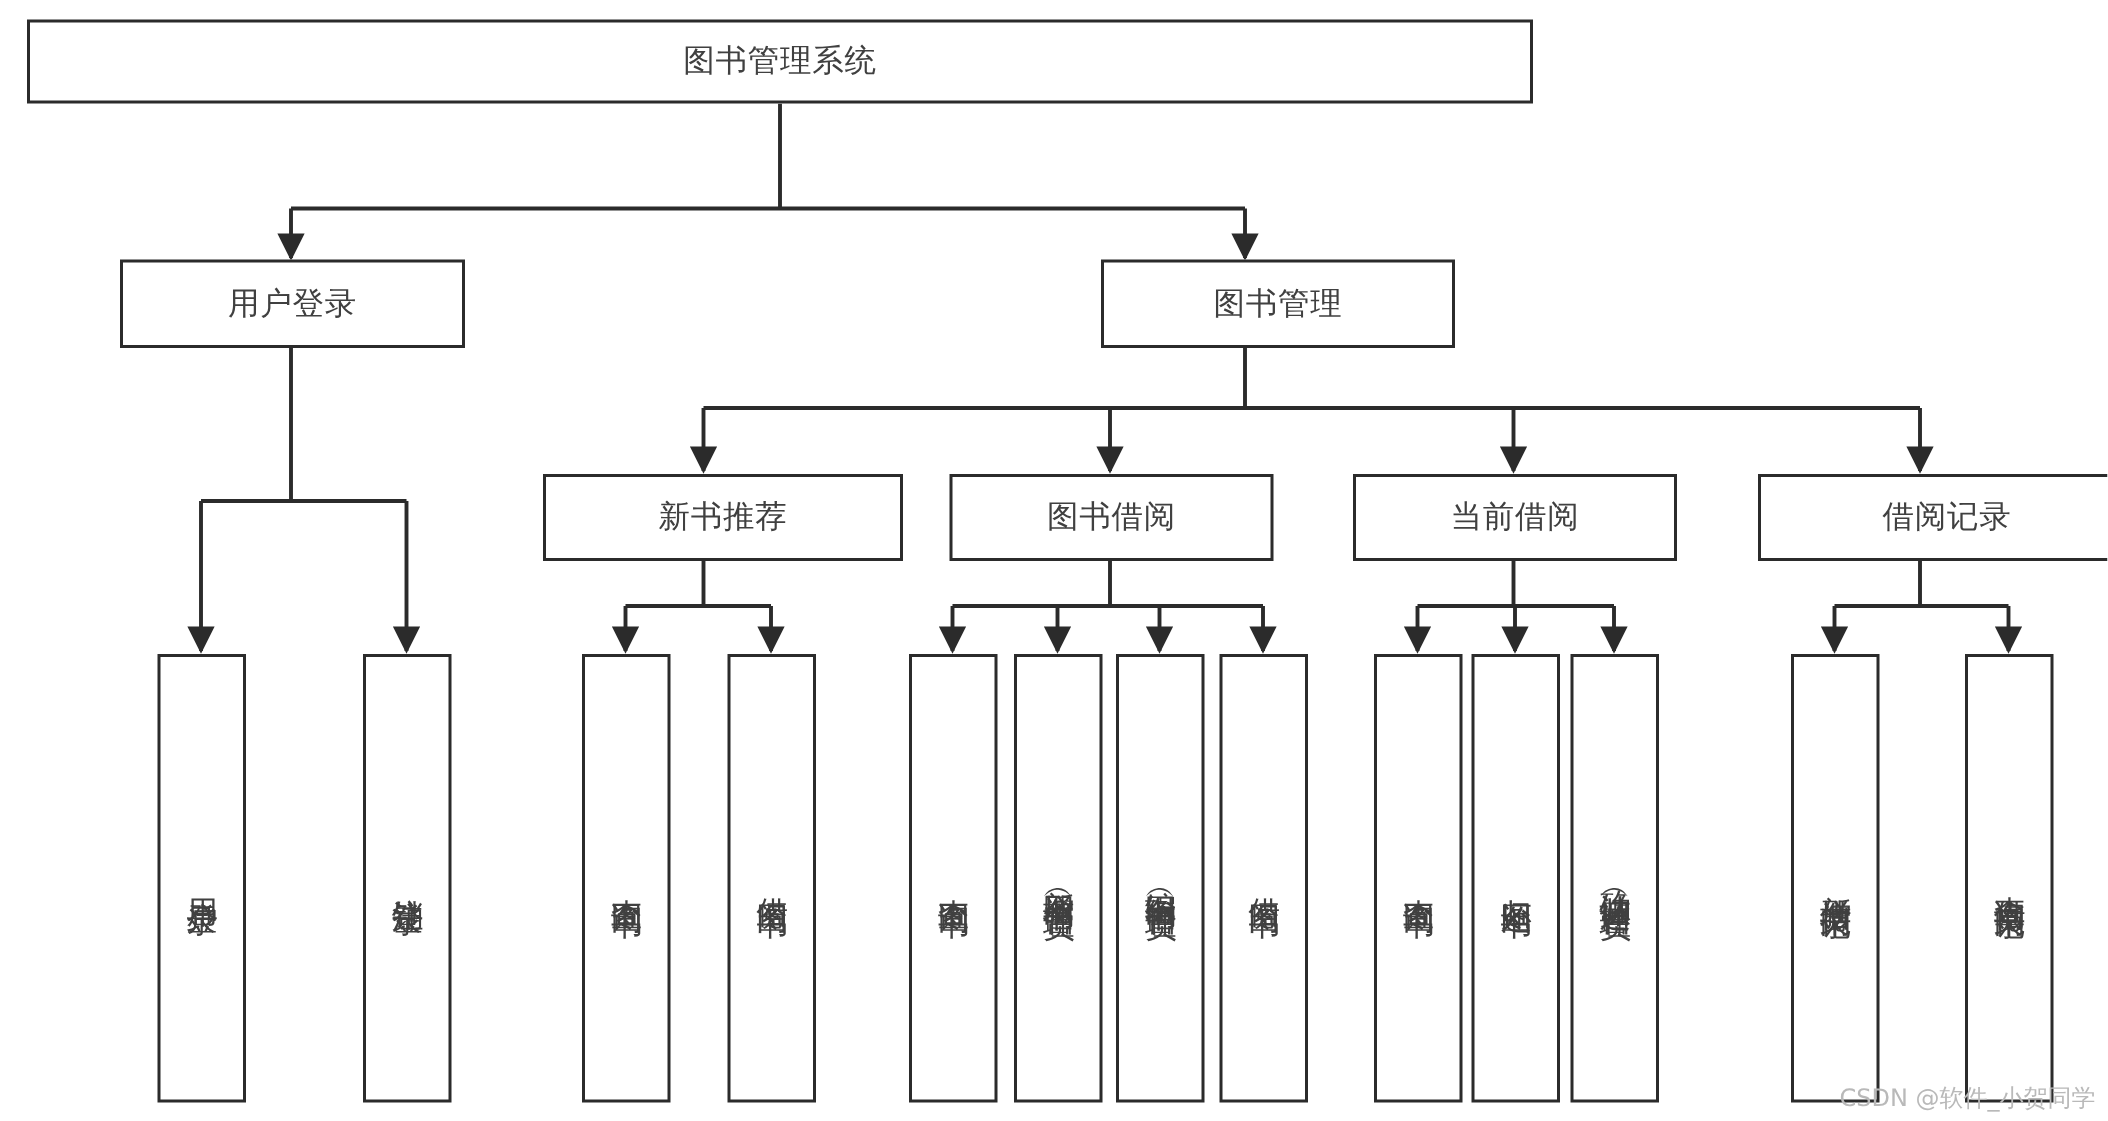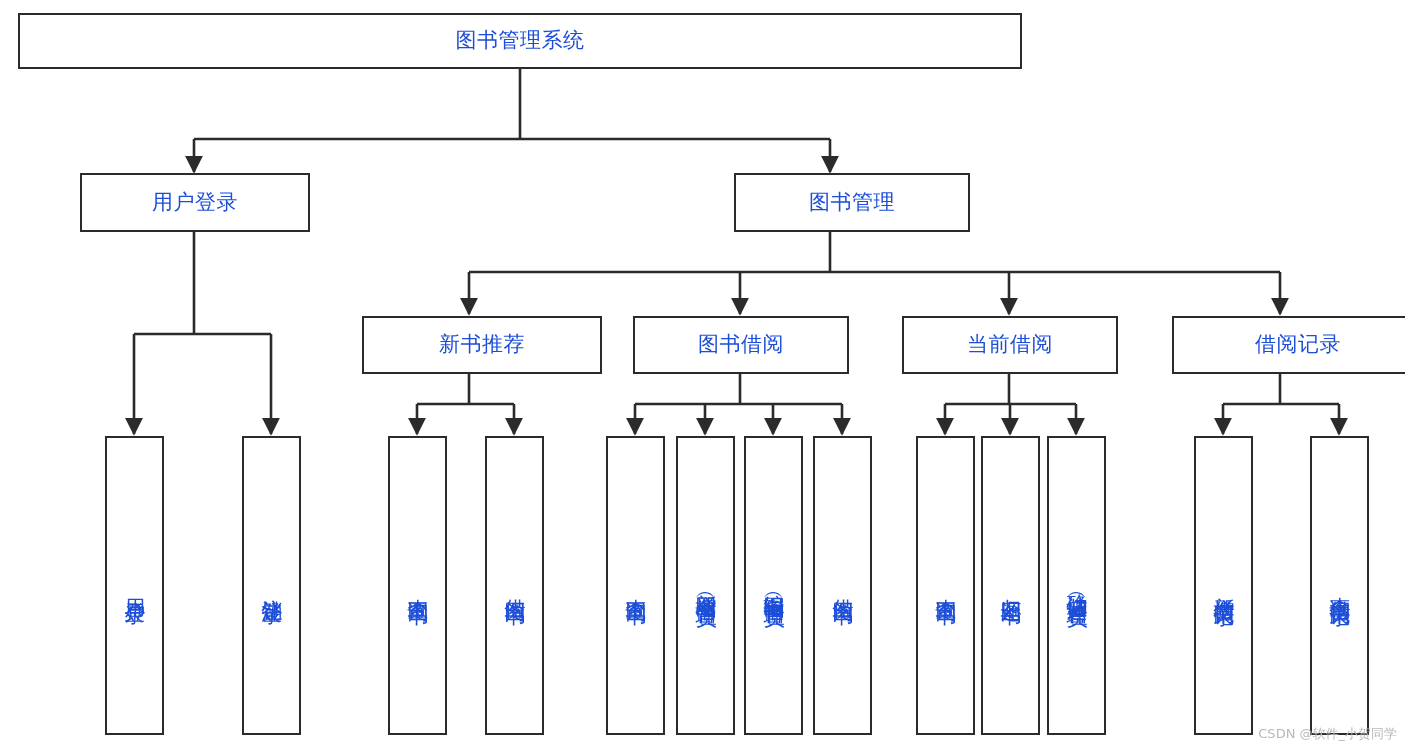--- a/index.html
+++ b/index.html
@@ -26,21 +26,21 @@
     height: 747px;
   }
   .node {
     position: absolute;
     box-sizing: border-box;
     border: 2px solid #2b2b2b;
     background: #ffffff;
     display: flex;
     align-items: center;
     justify-content: center;
-    color: #1d4ed8;
+    color: #404040;
     z-index: 2;
   }
   .node-h {
     font-size: 21px;
     line-height: 1.2;
     letter-spacing: 0.5px;
     white-space: nowrap;
   }
   .node-v {
     font-size: 21px;
@@ -52,21 +52,21 @@
     white-space: nowrap;
   }
   .node-v > span {
     writing-mode: vertical-rl;
     text-orientation: upright;
   }
   #watermark {
     position: absolute;
     right: 8px;
     bottom: 4px;
-    font-size: 13px;
+    font-size: 16px;
     color: #b9b9b9;
     z-index: 5;
     white-space: nowrap;
     font-family: "DejaVu Sans", "Liberation Sans", sans-serif;
   }
 </style>
 </head>
 <body>
 
 <div id="diagram-root">

